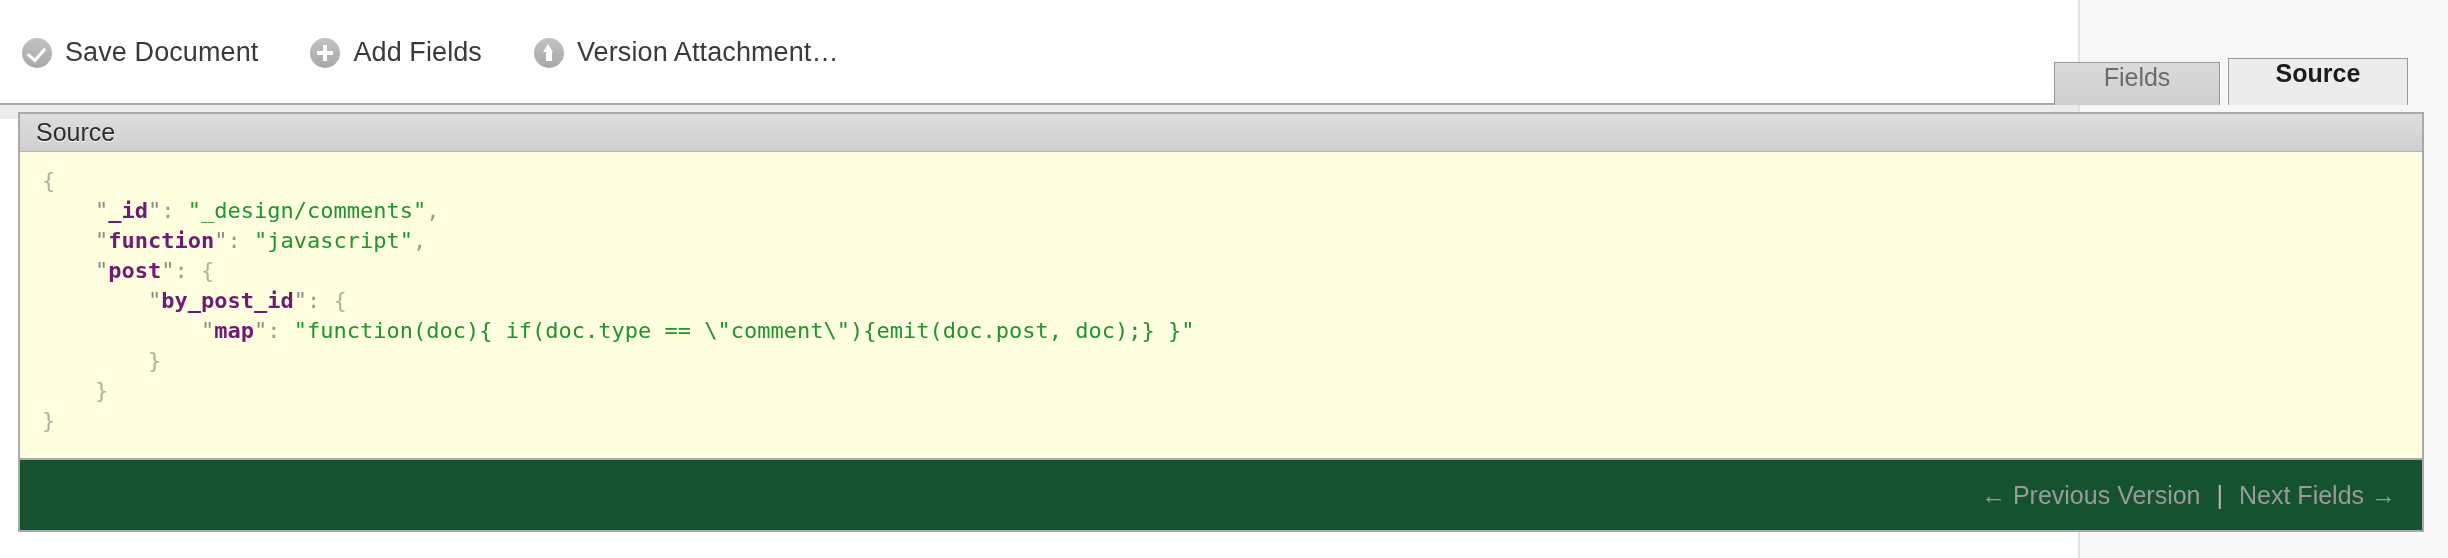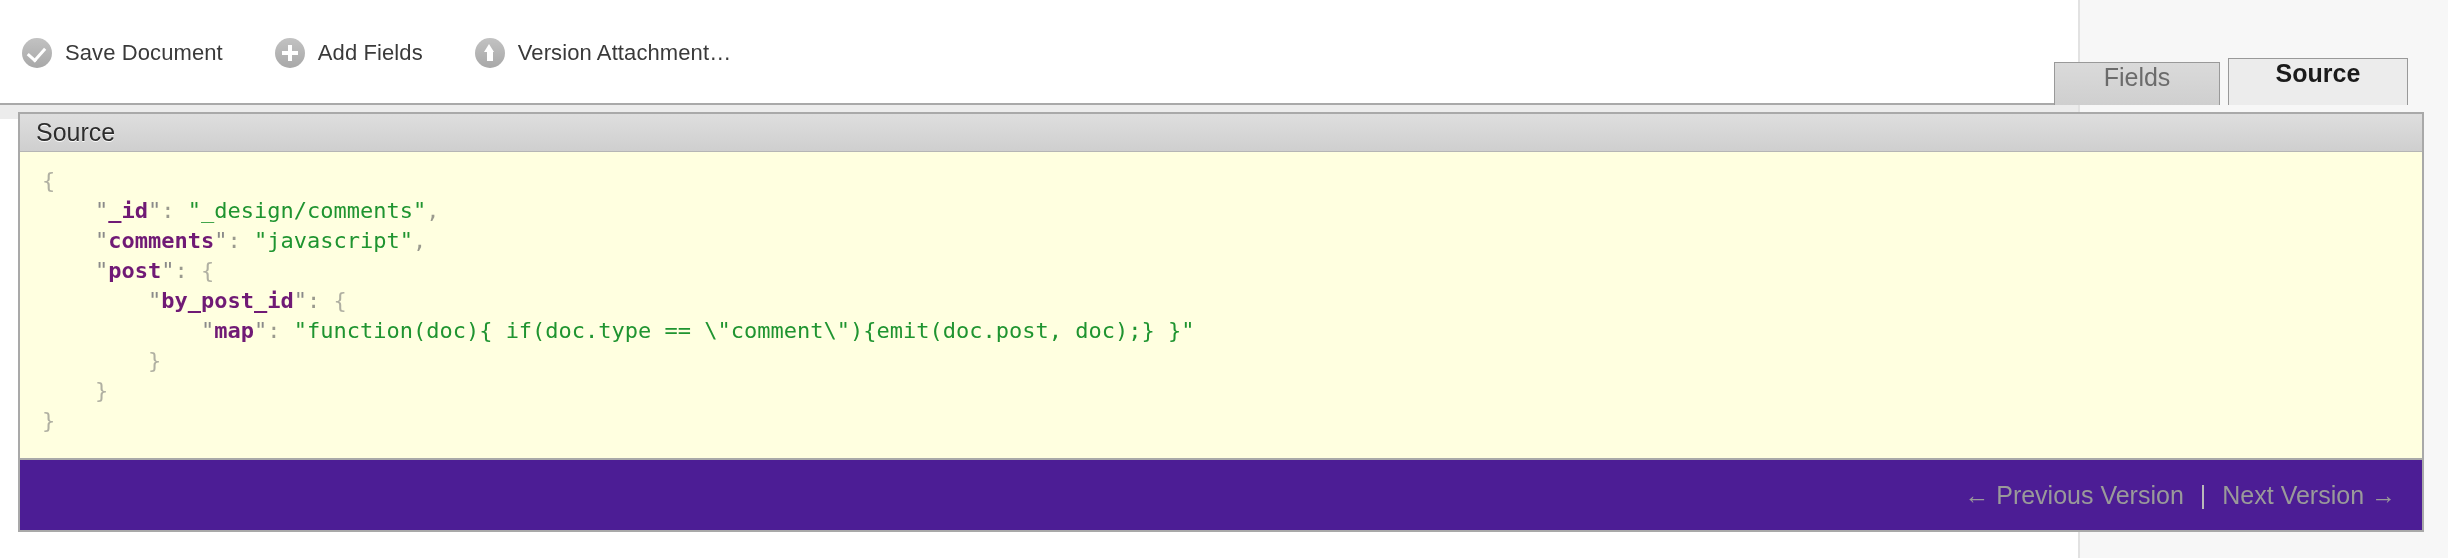--- a/index.html
+++ b/index.html
@@ -49,21 +49,21 @@
     box-sizing: border-box;
   }
   .tool-btn {
     display: flex;
     align-items: center;
     margin-right: 52px;
     cursor: pointer;
     white-space: nowrap;
   }
   .tool-btn .label {
-    font-size: 22px;
+    font-size: 27px;
     color: #3a3a3a;
     margin-left: 13px;
     letter-spacing: .1px;
   }
   .circ-icon {
     width: 30px;
     height: 30px;
     border-radius: 50%;
     background: #b4b4b4;
     background-image: linear-gradient(#c2c2c2, #a8a8a8);
@@ -228,21 +228,21 @@
   }
 
   
   .panel-footer {
     position: absolute;
     left: 0;
     bottom: 0;
     width: 100%;
     height: 72px;
     box-sizing: border-box;
-    background: #4c1d95;
+    background: #14532d;
     border-top: 2px solid #a9a9a9;
     display: flex;
     align-items: center;
     justify-content: flex-end;
     padding-right: 26px;
   }
   .footer-link {
     font-size: 25px;
     color: #9a9a9a;
     cursor: pointer;
@@ -295,30 +295,30 @@
 
   <div id="source-panel">
 
     <div class="panel-header">
       <span class="title">Source</span>
     </div>
 
     <div class="code-area">
       <pre class="code" id="code-block"><span class="brace">{</span>
     <span class="q">"</span><span class="key">_id</span><span class="q">"</span><span class="punct">: </span><span class="str">"_design/comments"</span><span class="punct">,</span>
-    <span class="q">"</span><span class="key">comments</span><span class="q">"</span><span class="punct">: </span><span class="str">"javascript"</span><span class="punct">,</span>
+    <span class="q">"</span><span class="key">function</span><span class="q">"</span><span class="punct">: </span><span class="str">"javascript"</span><span class="punct">,</span>
     <span class="q">"</span><span class="key">post</span><span class="q">"</span><span class="punct">: </span><span class="brace">{</span>
         <span class="q">"</span><span class="key">by_post_id</span><span class="q">"</span><span class="punct">: </span><span class="brace">{</span>
             <span class="q">"</span><span class="key">map</span><span class="q">"</span><span class="punct">: </span><span class="str">"function(doc){ if(doc.type == \"comment\"){emit(doc.post, doc);} }"</span>
         <span class="brace">}</span>
     <span class="brace">}</span>
 <span class="brace">}</span></pre>
     </div>
 
     <div class="panel-footer">
       <span class="footer-link">← Previous Version</span>
       <span class="footer-sep">|</span>
-      <span class="footer-link">Next Version →</span>
+      <span class="footer-link">Next Fields →</span>
     </div>
 
   </div>
 
 </div>
 
 </body></html>

